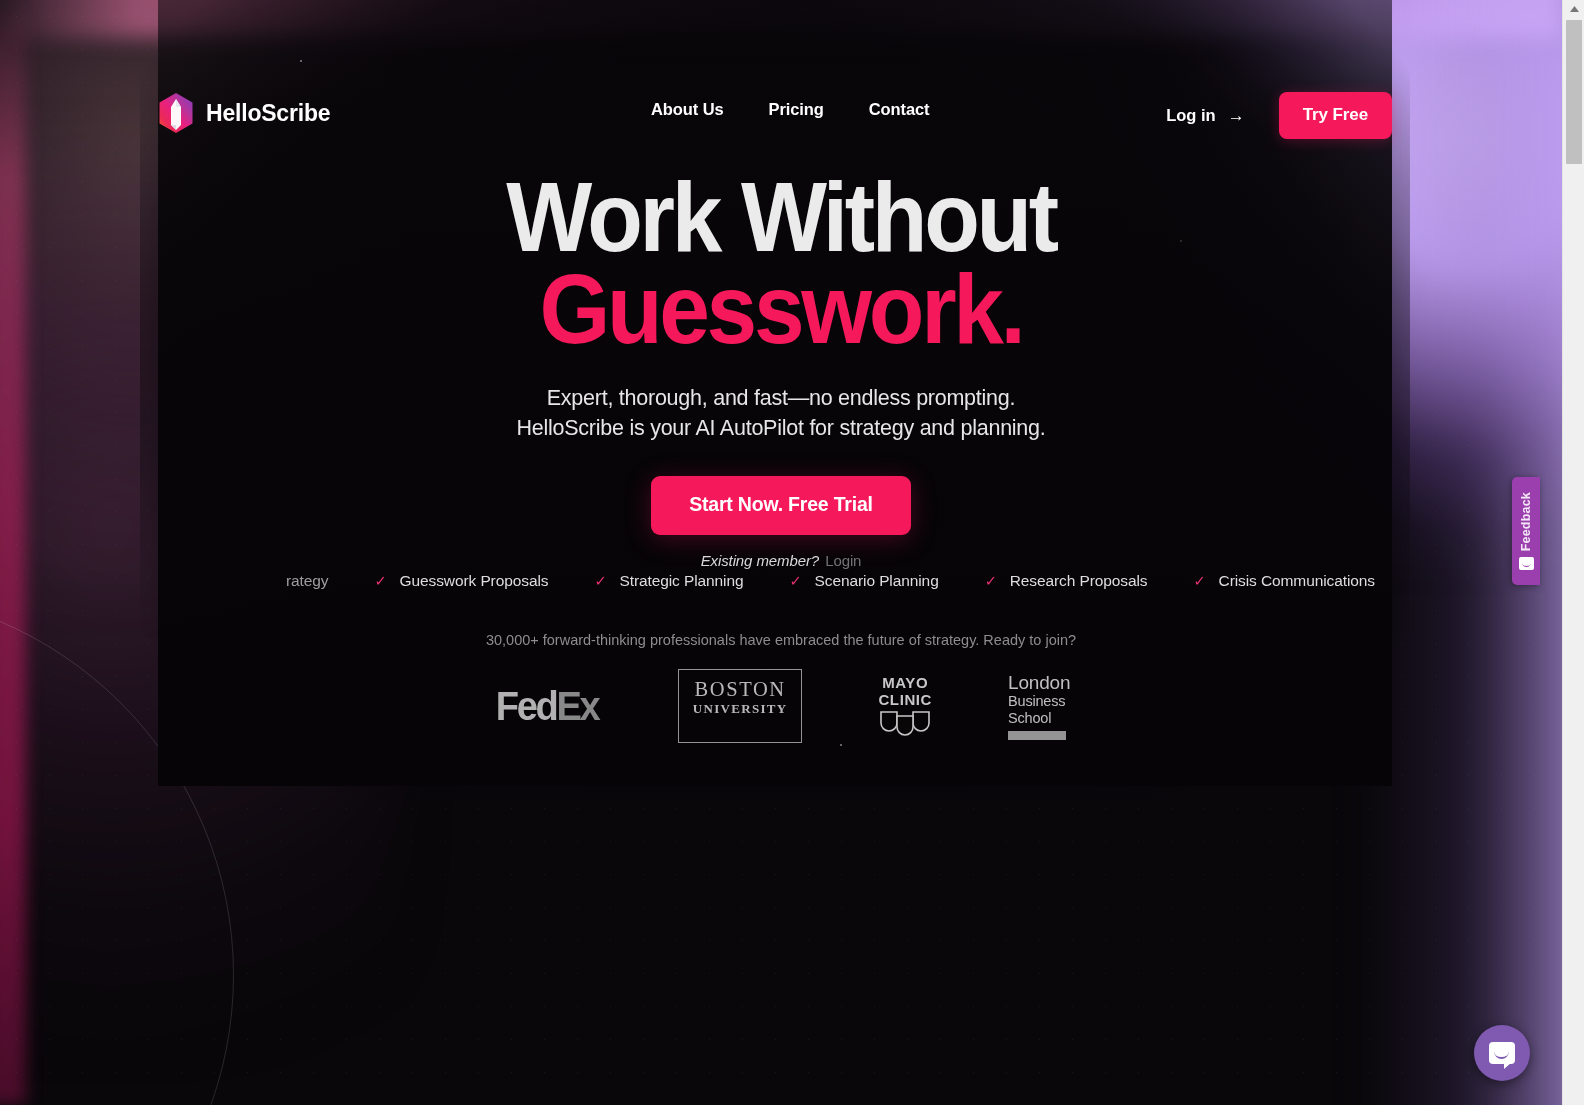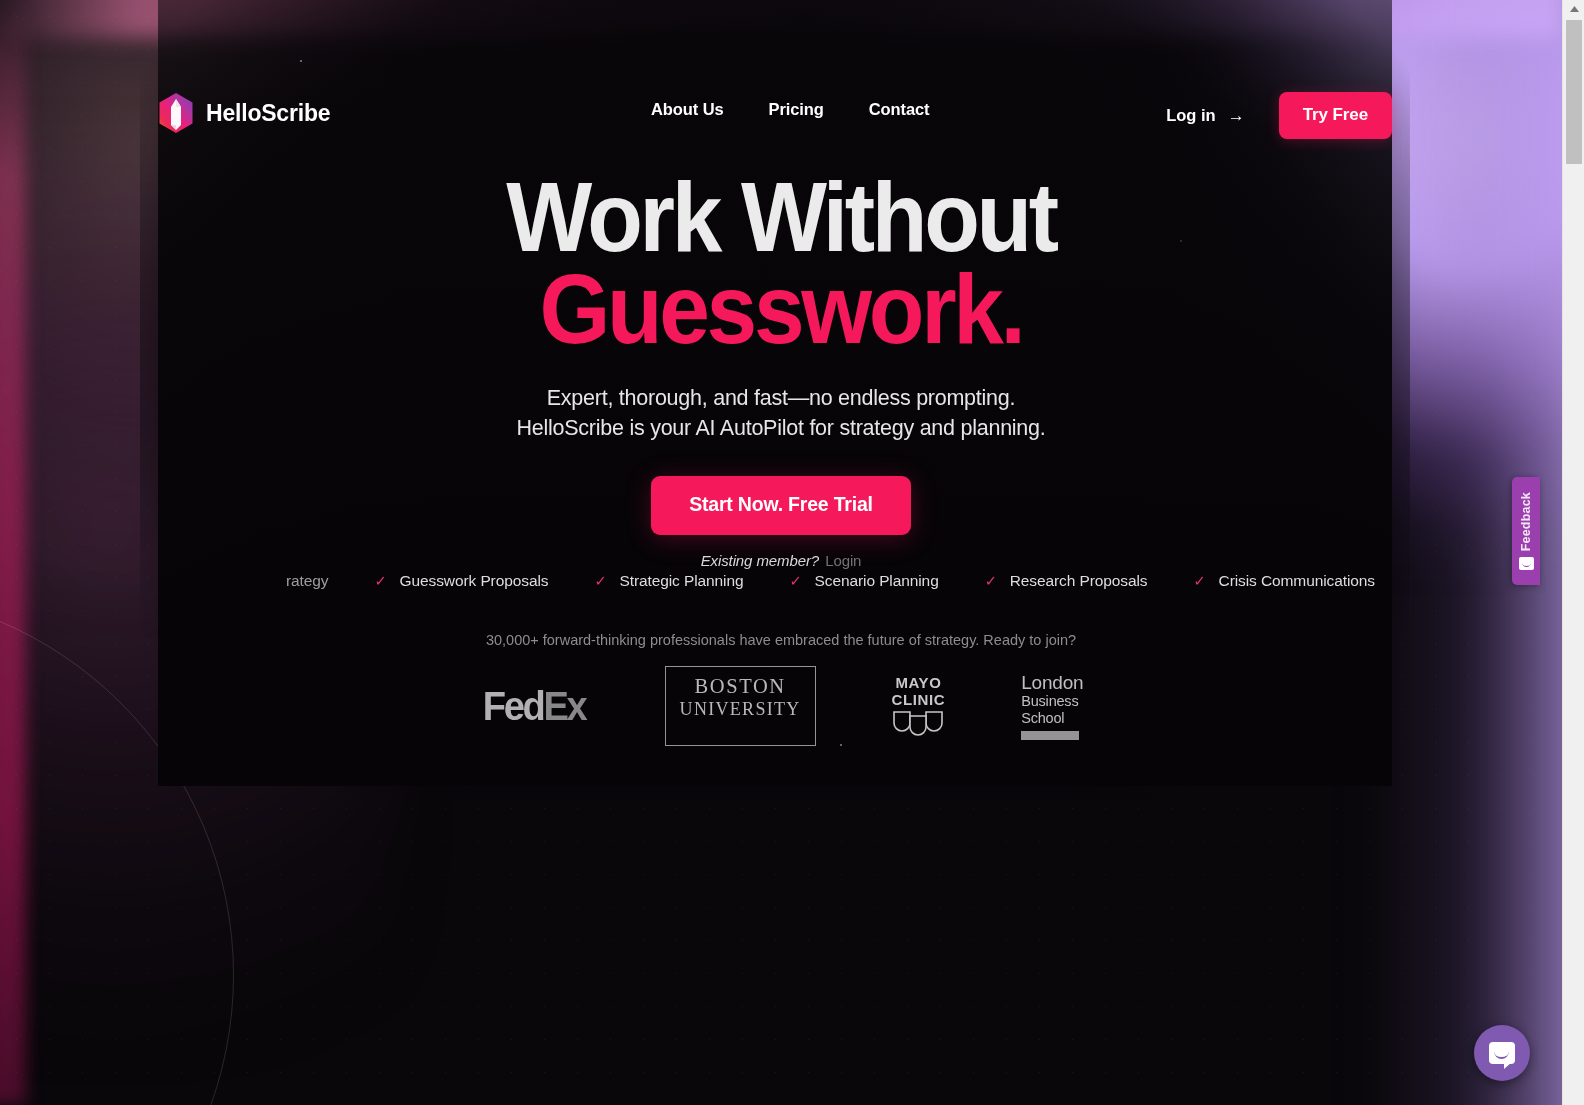--- a/index.html
+++ b/index.html
@@ -334,21 +334,21 @@
 
   
   .bu-box {
     border: 1.4px solid #9a9a9a;
     padding: 9px 14px 24px;
     text-align: center;
     color: #c0c0c0;
     font-family: "Liberation Serif", serif;
   }
   .bu-box .bu-1 { font-size: 20.5px; letter-spacing: 1.6px; line-height: 1.06; display:block;}
-  .bu-box .bu-2 { font-size: 18px; letter-spacing: 1.3px; line-height: 1.3; display:block;}
+  .bu-box .bu-2 { font-size: 13px; letter-spacing: 1.3px; line-height: 1.3; display:block;font-weight:bold;}
 
   
   .mayo { text-align: center; color: #d0d0d0; }
   .mayo .m-1 {
     display: block; font-size: 15px; font-weight: bold;
     letter-spacing: 0.6px; line-height: 1.12;
   }
   .mayo .m-2 {
     display: block; font-size: 15px; font-weight: bold;
     letter-spacing: 0.6px; line-height: 1.12;

